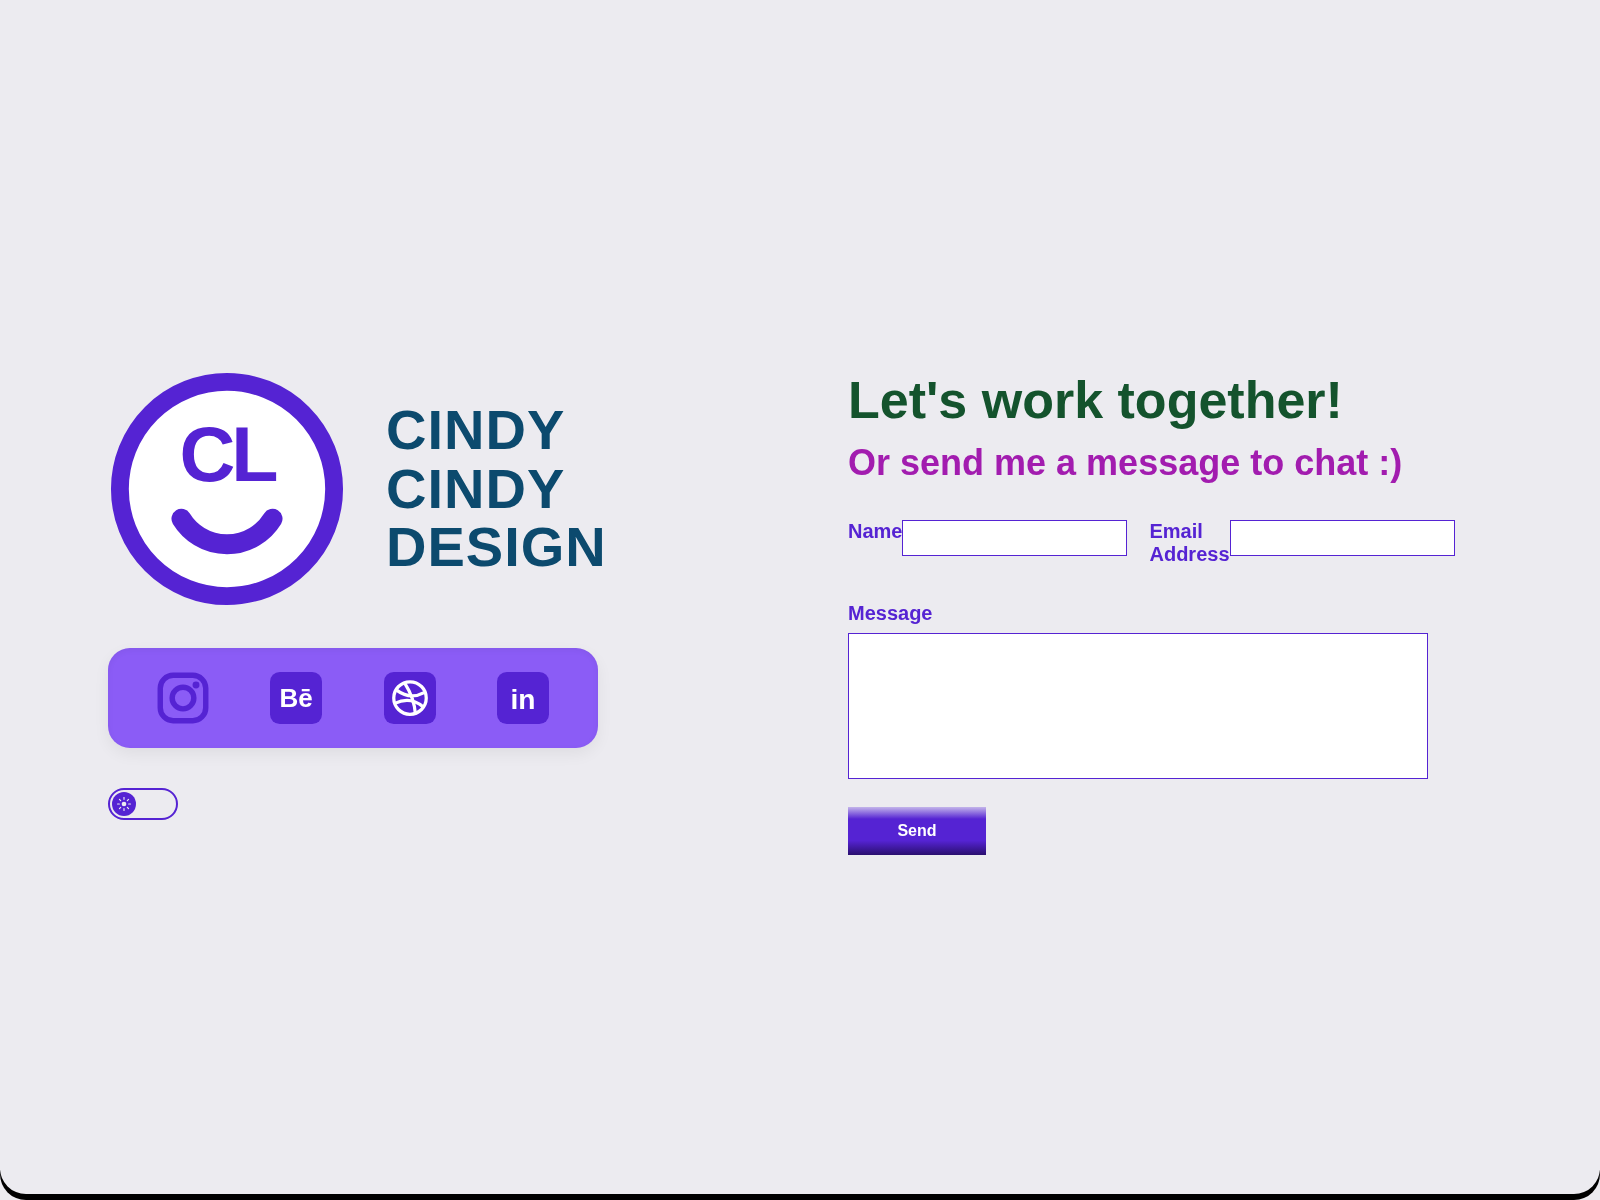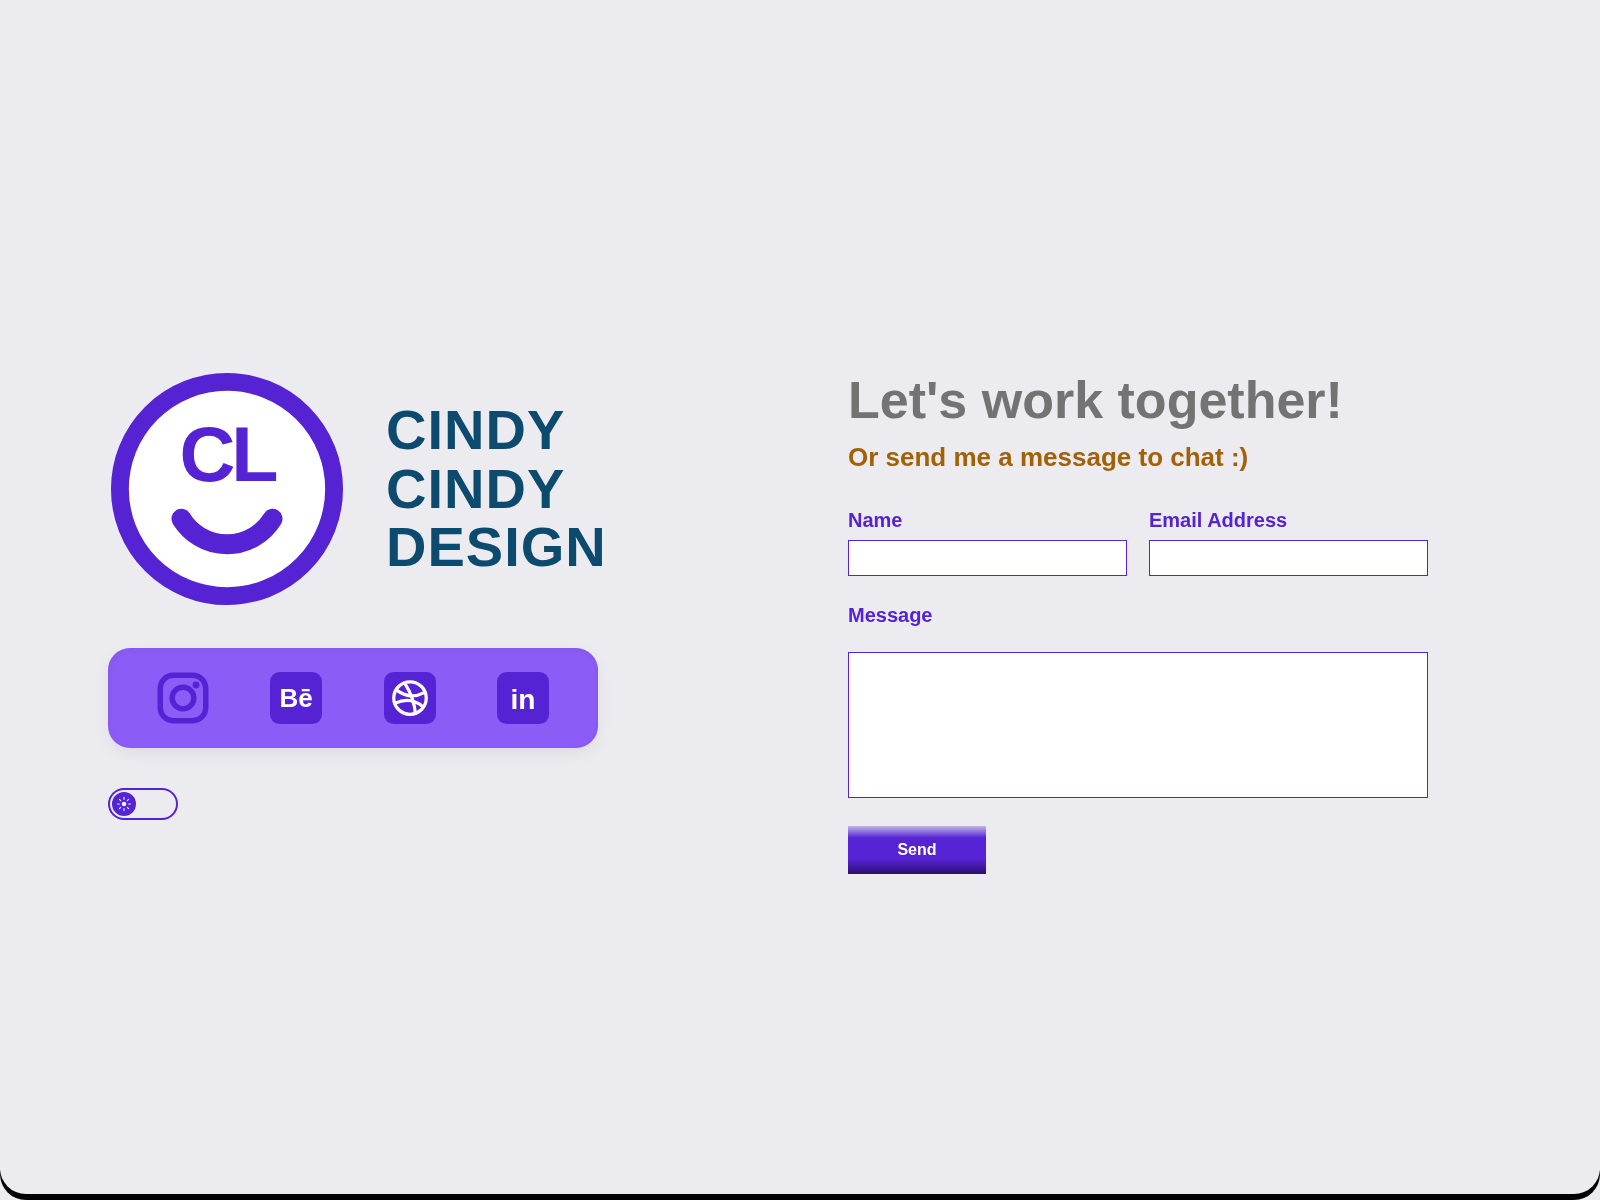--- a/index.html
+++ b/index.html
@@ -82,45 +82,44 @@
     align-items: center;
     justify-content: center;
   }
   .right-col {
     flex: 1;
     max-width: 580px;
   }
   .headline {
     font-size: 52px;
     font-weight: 900;
-    color: #737373;
+    color: #14532d;
     letter-spacing: 0px;
     font-stretch: expanded;
   }
   .subhead {
     margin-top: 12px;
-    font-size: 26px;
+    font-size: 36px;
     font-weight: 700;
-    color: #a16207;
+    color: #a21caf;
   }
   .form-row {
     margin-top: 36px;
     display: flex;
     gap: 22px;
   }
   .field {
     flex: 1;
     display: flex;
-    flex-direction: column;
+    flex-direction: row;
   }
   .field-full {
     margin-top: 28px;
     display: flex;
     flex-direction: column;
-    gap: 17px;
   }
   .field-label {
     font-size: 20px;
     font-weight: 700;
     color: #5523d3;
     margin-bottom: 8px;
   }
   .text-input {
     height: 36px;
     border: 1.5px solid #5523d3;

